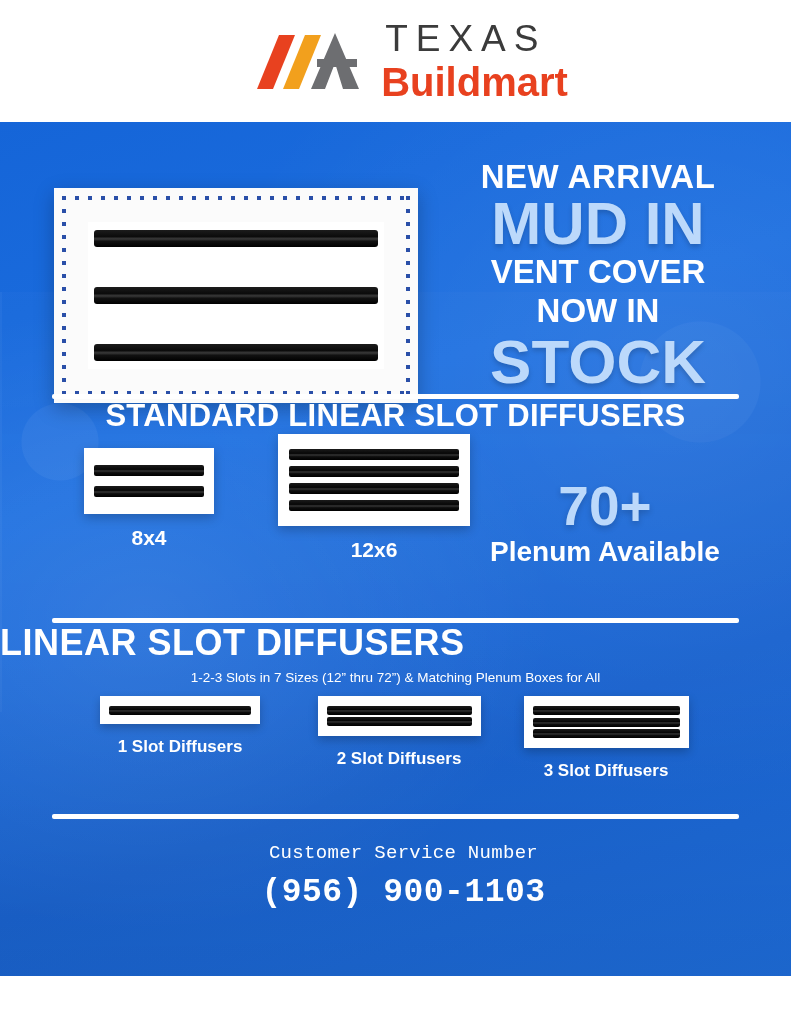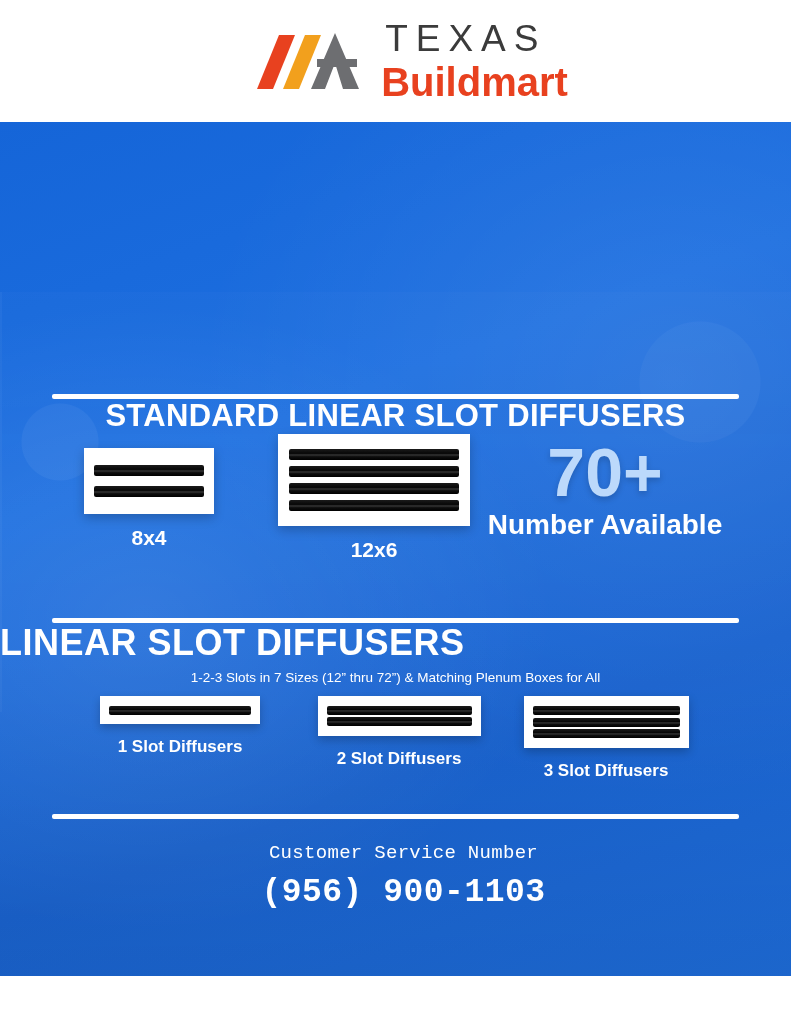--- a/index.html
+++ b/index.html
@@ -252,25 +252,26 @@
     color: #ffffff;
   }
   .big70 {
     position: absolute;
     right: 36px;
     top: -8px;
     width: 300px;
     text-align: center;
   }
   .big70-num {
-    font-size: 68px;
+    font-size: 55px;
     font-weight: bold;
     color: #bcd9fb;
     line-height: 0.95;
     text-shadow: 0 3px 6px rgba(0,0,0,0.18);
+    margin-top: 40px;
   }
   .big70-sub {
     font-size: 28px;
     font-weight: bold;
     color: #ffffff;
     margin-top: 4px;
   }
 
   
   .sec-lin {
@@ -376,20 +377,40 @@
         <div class="logo-texas">TEXAS</div>
         <div class="logo-buildmart">Buildmart</div>
       </div>
     </div>
   </div>
 
   <div class="blue-body">
     <div class="bg-ghost"></div>
     <div class="bg-shade"></div>
 
+    <div class="hero">
+      <div class="hero-product">
+        <div class="mud-frame">
+          <div class="mud-dots"></div>
+          <div class="mud-inner">
+            <div class="slat"></div>
+            <div class="slat"></div>
+            <div class="slat"></div>
+          </div>
+        </div>
+      </div>
+
+      <div class="hero-text">
+        <div class="hero-line1">NEW ARRIVAL</div>
+        <div class="hero-line2">MUD IN</div>
+        <div class="hero-line3">VENT COVER</div>
+        <div class="hero-line4">NOW IN</div>
+        <div class="hero-line5">STOCK</div>
+      </div>
+    </div>
 
     <div class="divider" style="top:272px;"></div>
 
     <div class="sec-std">
       <div class="sec-title">STANDARD LINEAR SLOT DIFFUSERS</div>
 
       <div class="std-row">
 
         <div class="std-item item-8x4">
           <div class="diffuser d-8x4">
@@ -404,21 +425,21 @@
             <div class="bar"></div>
             <div class="bar"></div>
             <div class="bar"></div>
             <div class="bar"></div>
           </div>
           <div class="item-caption">12x6</div>
         </div>
 
         <div class="big70">
           <div class="big70-num">70+</div>
-          <div class="big70-sub">Number Available</div>
+          <div class="big70-sub">Plenum Available</div>
         </div>
 
       </div>
     </div>
 
     <div class="divider" style="top:496px;"></div>
 
     <div class="sec-lin">
       <div class="lin-title">LINEAR SLOT DIFFUSERS</div>
       <div class="lin-sub">1-2-3 Slots in 7 Sizes (12” thru 72”) &amp; Matching Plenum Boxes for All</div>

